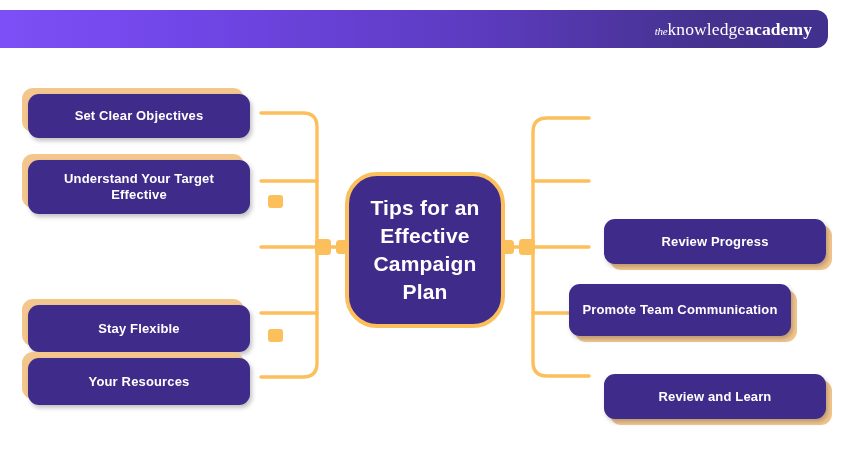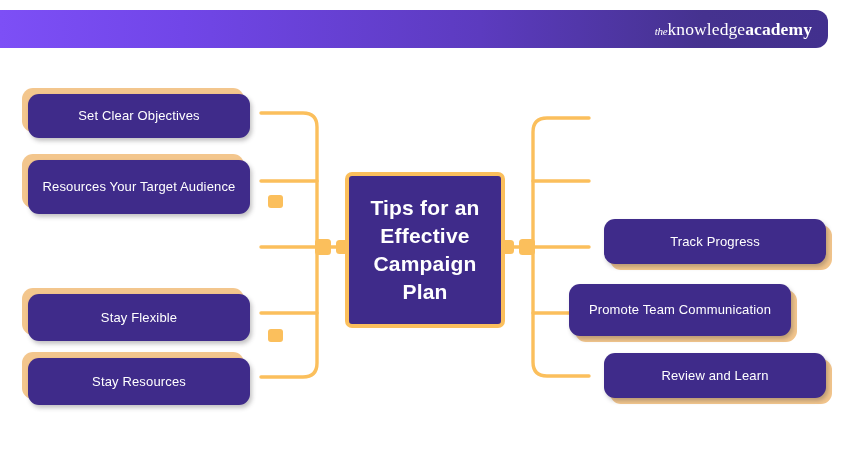--- a/index.html
+++ b/index.html
@@ -83,45 +83,44 @@
     text-align: center;
     box-shadow: 2px 3px 4px rgba(60,55,60,0.30);
   }
   .node.left .plate-front  { left: 6px;  top: 6px;  }
   .node.right .plate-front { left: -6px; top: -6px; }
 
   .node .label {
     color: #ffffff;
     font-size: 13px;
     line-height: 16px;
-    font-weight: 400;
+    font-weight: 700;
     letter-spacing: .15px;
     padding: 0 12px;
-    text-align: right;
   }
 
   
   .tab {
     position: absolute;
     width: 15px;
     height: 13px;
     background: #fbbf5c;
     border-radius: 3px;
   }
 
   
   .center-node {
     position: absolute;
     left: 345px;
     top: 172px;
     width: 160px;
     height: 156px;
     background: #3f2b8a;
     border: 4px solid #fbbf5c;
-    border-radius: 7px;
+    border-radius: 32px;
     display: flex;
     align-items: center;
     justify-content: center;
     text-align: center;
     z-index: 3;
   }
   .center-node .center-label {
     color: #ffffff;
     font-size: 21px;
     line-height: 28px;
@@ -169,65 +168,65 @@
     <div class="plate-back"></div>
     <div class="plate-front">
       <span class="label">Set Clear Objectives</span>
     </div>
     <div class="tab" style="left:246px; top:107px;"></div>
   </div>
 
   <div class="node left" style="left:22px; top:154px; width:222px; height:54px;">
     <div class="plate-back"></div>
     <div class="plate-front">
-      <span class="label">Resources Your Target Audience</span>
+      <span class="label">Understand Your Target Effective</span>
     </div>
     <div class="tab" style="left:246px; top:175px;"></div>
   </div>
 
 
-  <div class="node left" style="left:22px; top:288px; width:222px; height:47px;">
+  <div class="node left" style="left:22px; top:299px; width:222px; height:47px;">
     <div class="plate-back"></div>
     <div class="plate-front">
       <span class="label">Stay Flexible</span>
     </div>
 
   </div>
 
   <div class="node left" style="left:22px; top:352px; width:222px; height:47px;">
     <div class="plate-back"></div>
     <div class="plate-front">
-      <span class="label">Stay Resources</span>
+      <span class="label">Your Resources</span>
     </div>
 
   </div>
 
   <div class="center-node">
     <span class="center-label">Tips for an Effective Campaign Plan</span>
   </div>
 
 
 
   <div class="node right" style="left:610px; top:225px; width:222px; height:45px;">
     <div class="plate-back"></div>
     <div class="plate-front">
-      <span class="label">Track Progress</span>
+      <span class="label">Review Progress</span>
     </div>
 
   </div>
 
   <div class="node right" style="left:575px; top:290px; width:222px; height:52px;">
     <div class="plate-back"></div>
     <div class="plate-front">
       <span class="label">Promote Team Communication</span>
     </div>
 
   </div>
 
-  <div class="node right" style="left:610px; top:359px; width:222px; height:45px;">
+  <div class="node right" style="left:610px; top:380px; width:222px; height:45px;">
     <div class="plate-back"></div>
     <div class="plate-front">
       <span class="label">Review and Learn</span>
     </div>
 
   </div>
 
 </div>
 
 </body></html>

